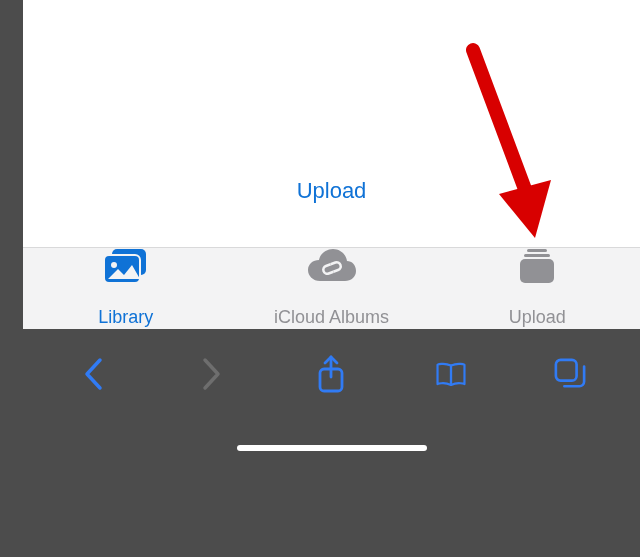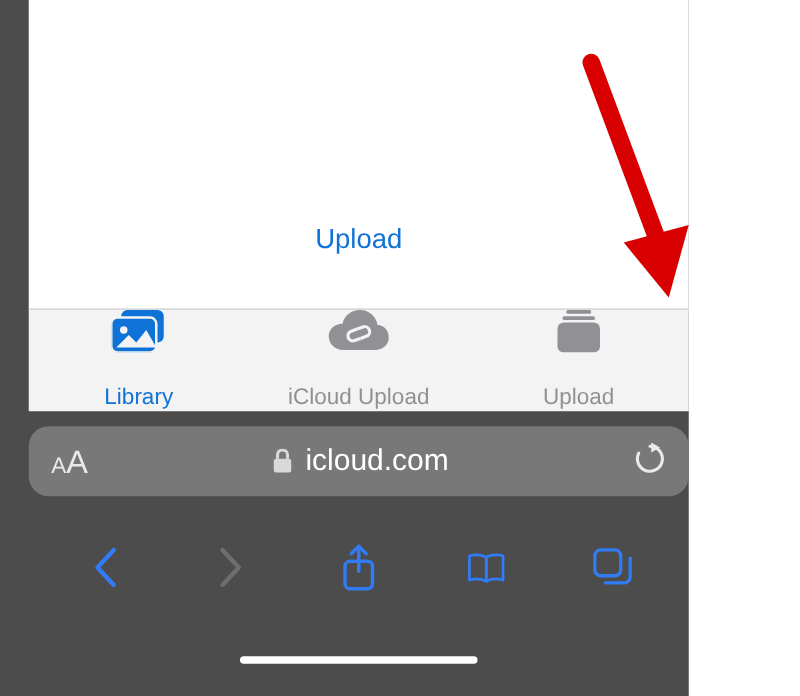--- a/index.html
+++ b/index.html
@@ -1,21 +1,21 @@
 <!DOCTYPE html>
 <html><head>
 <meta charset="utf-8">
 <style>
   * { box-sizing: border-box; margin: 0; padding: 0; }
   html, body { width: 640px; height: 557px; font-family: -apple-system, Helvetica, Arial, sans-serif; }
-  .root { width: 551px; height: 557px; background: #4c4c4c; display: flex; flex-direction: column; padding-left: 23px; }
+  .root { width: 640px; height: 557px; background: #4c4c4c; display: flex; flex-direction: column; padding-left: 23px; }
   .content-area { background: #ffffff; height: 247px; position: relative; }
   .upload-link { position: absolute; left: 50%; top: 178px; transform: translateX(-50%); color: #0f72d6; font-size: 22px; font-weight: 400; }
   .tabbar { background: #f3f3f4; border-top: 1px solid #d9d9da; height: 82px; display: flex; }
-  .tab { flex: 1; display: flex; flex-direction: column; align-items: center; gap: 20px; }
+  .tab { flex: 1; display: flex; flex-direction: column; align-items: center; justify-content: center; gap: 20px; }
   .tab-label { font-size: 18px; }
   .tab.selected .tab-label { color: #0f72d6; }
   .tab.inactive .tab-label { color: #919195; }
   .addrbar-wrap { height: 80px; display: flex; align-items: center; justify-content: center; }
   .addrbar { background: #787879; border-radius: 16px; width: 584px; height: 56px; display: flex; align-items: center; padding: 0 18px; gap: 12px; }
   .aa { color: #eaeaea; font-weight: 500; }
   .aa .small { font-size: 18px; }
   .aa .big { font-size: 26px; }
   .addr-center { flex: 1; display: flex; align-items: center; justify-content: center; gap: 10px; }
   .addr-text { color: #ffffff; font-size: 24px; }
@@ -55,52 +55,34 @@
     <div class="tab inactive">
       <span>
         <svg width="50" height="34" viewBox="0 0 50 34">
           <path d="M38 32 H13 C6 32 1 27 1 21 C1 15 6 11 12 11 C13 5 19 0 26 0 C33 0 39 5 40 12 C45 12 49 16 49 22 C49 28 44 32 38 32 Z" fill="#919195"></path>
           <g stroke="#f3f3f4" stroke-width="2.5" fill="none" transform="translate(15,11) rotate(-20 10 8)">
             <path d="M10 4 h5 a4 4 0 0 1 0 8 h-5"></path>
             <path d="M10 12 h-5 a4 4 0 0 1 0 -8 h5"></path>
           </g>
         </svg>
       </span>
-      <span class="tab-label">iCloud Upload</span>
+      <span class="tab-label">iCloud Albums</span>
     </div>
     <div class="tab inactive">
       <span>
         <svg width="38" height="34" viewBox="0 0 38 34">
           <rect x="9" y="0" width="20" height="3" rx="1.5" fill="#919195"></rect>
           <rect x="6" y="5" width="26" height="3" rx="1.5" fill="#919195"></rect>
           <rect x="2" y="10" width="34" height="24" rx="5" fill="#919195"></rect>
         </svg>
       </span>
       <span class="tab-label">Upload</span>
     </div>
   </div>
 
-  <div class="addrbar-wrap">
-    <div class="addrbar">
-      <span class="aa"><span class="small">A</span><span class="big">A</span></span>
-      <span class="addr-center">
-        <svg class="lock-icon" viewBox="0 0 16 20">
-          <rect x="1" y="8" width="14" height="11" rx="2" fill="#d9d9d9"></rect>
-          <path d="M4 8 V5 a4 4 0 0 1 8 0 V8" fill="none" stroke="#d9d9d9" stroke-width="2.5"></path>
-        </svg>
-        <span class="addr-text">icloud.com</span>
-      </span>
-      <span>
-        <svg class="reload-icon" viewBox="0 0 26 26">
-          <path d="M13 3 a10 10 0 1 1 -9 5.5" fill="none" stroke="#eaeaea" stroke-width="2.5" stroke-linecap="round"></path>
-          <polygon points="14,0 14,8 21,4" fill="#eaeaea"></polygon>
-        </svg>
-      </span>
-    </div>
-  </div>
 
   <div class="toolbar">
     <span class="tb-icon">
       <svg width="22" height="34" viewBox="0 0 22 34">
           <polyline points="18,3 5,17 18,31" fill="none" stroke="#317bf4" stroke-width="3.5" stroke-linecap="round" stroke-linejoin="round"></polyline>
         </svg>
     </span>
     <span class="tb-icon">
       <svg width="22" height="34" viewBox="0 0 22 34">
           <polyline points="4,3 17,17 4,31" fill="none" stroke="#6e6e6e" stroke-width="3.5" stroke-linecap="round" stroke-linejoin="round"></polyline>

